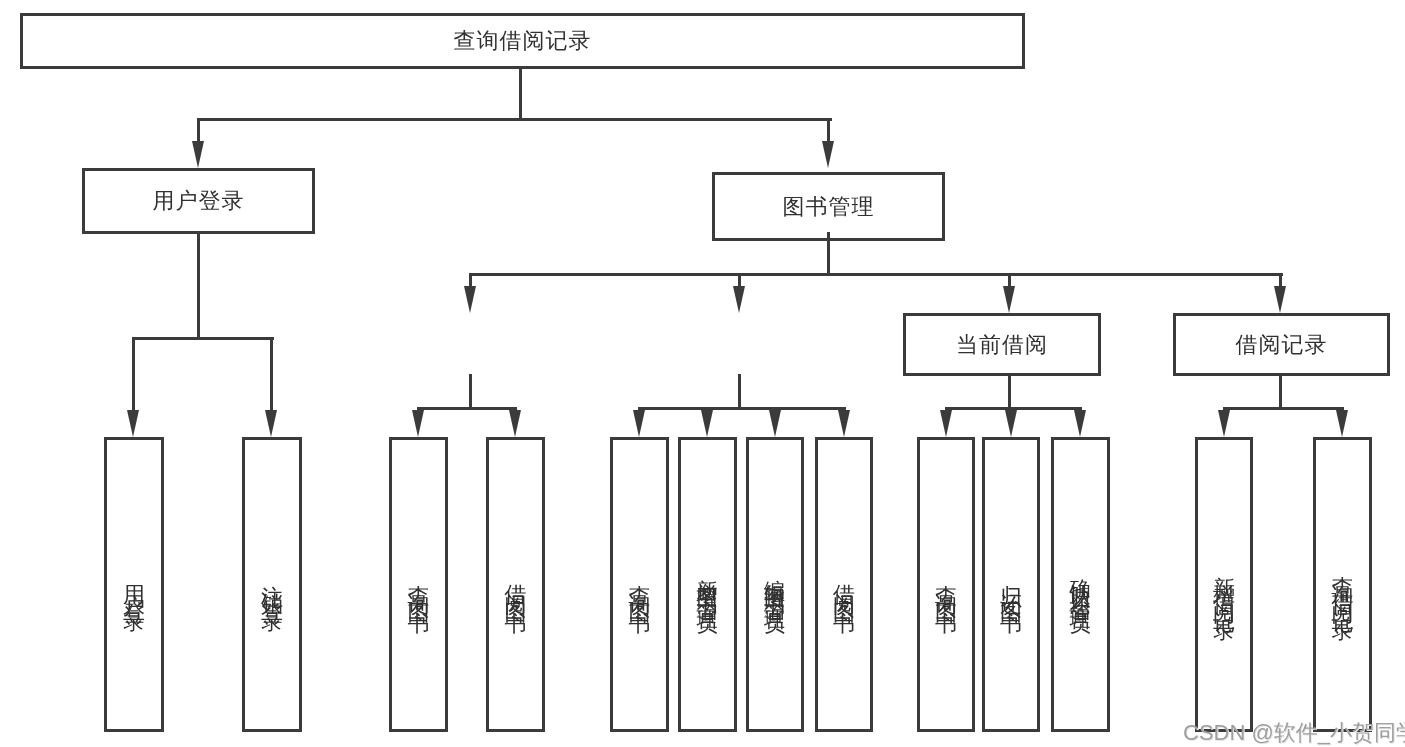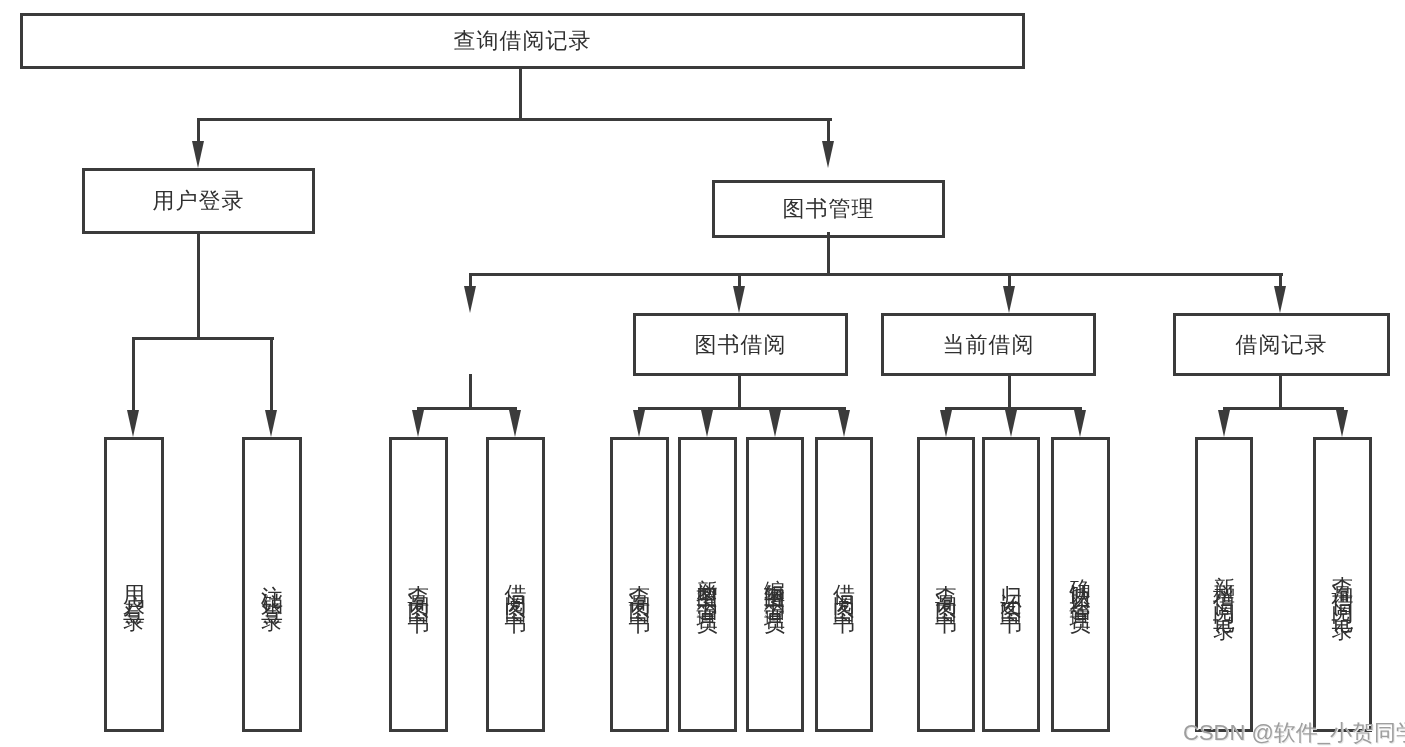--- a/index.html
+++ b/index.html
@@ -72,21 +72,21 @@
   <div class="line" style="left:519px;top:66px;width:3px;height:55px"></div>
   <div class="line" style="left:198px;top:118px;width:634px;height:3px"></div>
   <div class="line" style="left:197px;top:118px;width:3px;height:28px"></div>
   <div class="line" style="left:827px;top:118px;width:3px;height:28px"></div>
   <div class="arrow" style="left:192px;top:141px"></div>
   <div class="arrow" style="left:822px;top:141px"></div>
 
   <div class="box" style="left:82px;top:168px;width:233px;height:66px">
     <span class="hlabel">用户登录</span>
   </div>
-  <div class="box" style="left:712px;top:180px;width:233px;height:58px">
+  <div class="box" style="left:712px;top:172px;width:233px;height:69px">
     <span class="hlabel">图书管理</span>
   </div>
 
   <div class="line" style="left:197px;top:232px;width:3px;height:108px"></div>
   <div class="line" style="left:133px;top:337px;width:141px;height:3px"></div>
   <div class="line" style="left:132px;top:337px;width:3px;height:74px"></div>
   <div class="line" style="left:270px;top:337px;width:3px;height:74px"></div>
   <div class="arrow" style="left:127px;top:410px"></div>
   <div class="arrow" style="left:265px;top:410px"></div>
 
@@ -94,24 +94,21 @@
   <div class="line" style="left:469px;top:273px;width:814px;height:3px"></div>
   <div class="line" style="left:469px;top:273px;width:3px;height:15px"></div>
   <div class="line" style="left:738px;top:273px;width:3px;height:15px"></div>
   <div class="line" style="left:1008px;top:273px;width:3px;height:15px"></div>
   <div class="line" style="left:1279px;top:273px;width:3px;height:15px"></div>
   <div class="arrow" style="left:464px;top:286px"></div>
   <div class="arrow" style="left:733px;top:286px"></div>
   <div class="arrow" style="left:1003px;top:286px"></div>
   <div class="arrow" style="left:1274px;top:286px"></div>
 
-  <div class="box" style="left:633px;top:313px;width:215px;height:63px">
-    <span class="hlabel">图书借阅</span>
-  </div>
-  <div class="box" style="left:881px;top:313px;width:215px;height:63px">
+  <div class="box" style="left:903px;top:313px;width:198px;height:63px">
     <span class="hlabel">当前借阅</span>
   </div>
   <div class="box" style="left:1173px;top:313px;width:217px;height:63px">
     <span class="hlabel">借阅记录</span>
   </div>
 
   <div class="line" style="left:469px;top:374px;width:3px;height:36px"></div>
   <div class="line" style="left:417px;top:407px;width:100px;height:3px"></div>
   <div class="arrow" style="left:412px;top:410px"></div>
   <div class="arrow" style="left:509px;top:410px"></div>

